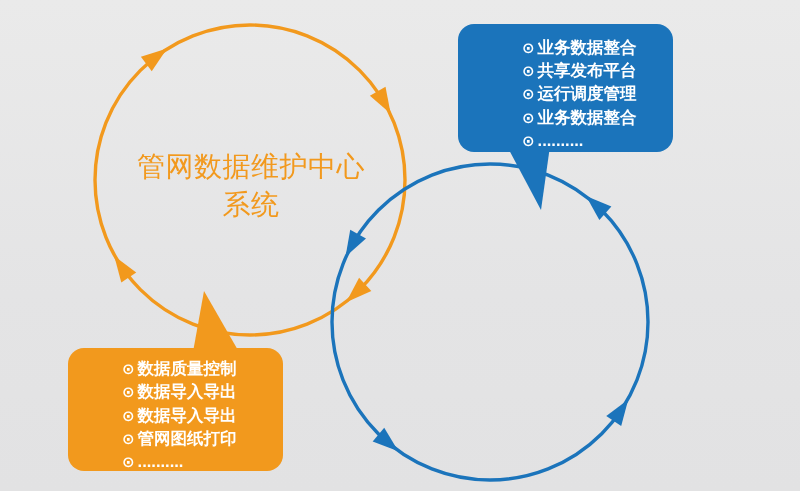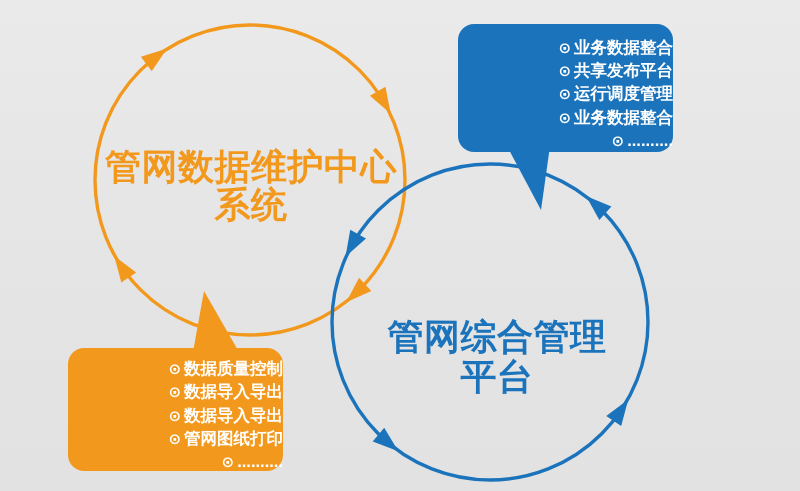--- a/index.html
+++ b/index.html
@@ -13,40 +13,39 @@
   }
   .diagram-svg {
     position: absolute;
     left: 0; top: 0;
     width: 800px; height: 491px;
   }
   .cycle-title {
     position: absolute;
     width: 300px;
     text-align: center;
-    font-weight: bold;
-    font-size: 36px;
+    font-weight: normal;
+    font-size: 28px;
     letter-spacing: 0.5px;
   }
   .orange-title {
     left: 101px;
     top: 148px;
     line-height: 38px;
     color: #f2991d;
   }
   .blue-title {
     left: 347px;
     top: 317px;
     line-height: 40px;
     color: #1b74bb;
   }
   .callout {
     position: absolute;
     border-radius: 16px;
-    text-align: right;
   }
   .callout-blue {
     left: 458px; top: 24px;
     width: 215px; height: 128px;
     background: #1b74bb;
   }
   .callout-orange {
     left: 68px; top: 348px;
     width: 215px; height: 123px;
     background: #f2991d;
@@ -87,24 +86,20 @@
 
     <polygon points="507,146 550,146 541,210" fill="#1b74bb"></polygon>
     <polygon points="193,352 204,291 239,352" fill="#f2991d"></polygon>
   </svg>
 
   <div class="cycle-title orange-title">
     <div>管网数据维护中心</div>
     <div>系统</div>
   </div>
 
-  <div class="cycle-title blue-title">
-    <div>管网综合管理</div>
-    <div>平台</div>
-  </div>
 
   <div class="callout callout-blue">
     <ul>
       <li><span class="bullet">⊙</span><span>业务数据整合</span></li>
       <li><span class="bullet">⊙</span><span>共享发布平台</span></li>
       <li><span class="bullet">⊙</span><span>运行调度管理</span></li>
       <li><span class="bullet">⊙</span><span>业务数据整合</span></li>
       <li><span class="bullet">⊙</span><span>..........</span></li>
     </ul>
   </div>

